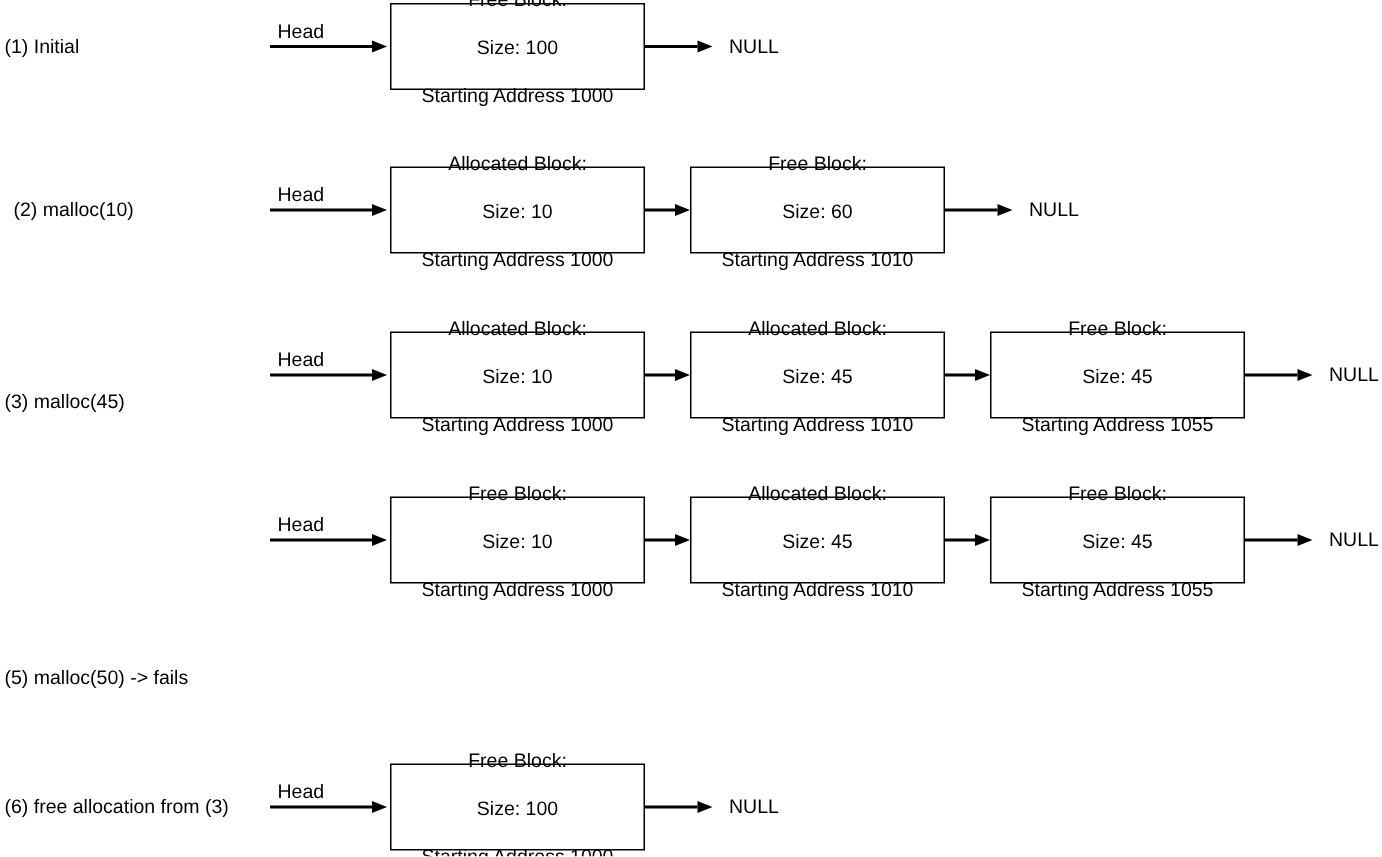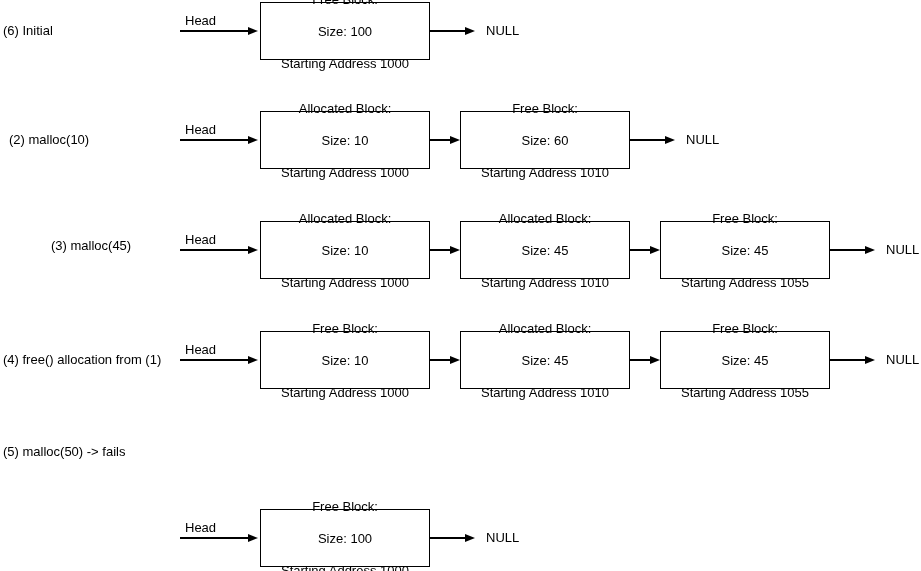--- a/index.html
+++ b/index.html
@@ -18,21 +18,21 @@
   .arrow::after{
     content:"";position:absolute;right:-10px;top:-3px;width:0;height:0;
     border-left:10px solid var(--stroke,#000);
     border-top:4px solid transparent;border-bottom:4px solid transparent;
   }
 </style>
 </head>
 <body>
 
 <div id="canvas" style="--stroke: #000000; --bg: #ffffff;">
-    <div class="lbl" style="left: 3px; top: 23px;">(6) Initial</div>
+    <div class="lbl" style="left: 3px; top: 23px;">(1) Initial</div>
     <div class="lbl" style="left: 185px; top: 13px;">Head</div>
     <div class="arrow" style="left: 180px; top: 30px; width: 68px;"></div>
     <div class="box" style="left: 260px; top: 2px; width: 170px; height: 58px;">
       <div>Free Block:</div>
       <div>Size: 100</div>
       <div>Starting Address 1000</div>
     </div>
     <div class="arrow" style="left: 430px; top: 30px; width: 35px;"></div>
     <div class="lbl" style="left: 486px; top: 23px;">NULL</div>
     <div class="lbl" style="left: 9px; top: 132px;">(2) malloc(10)</div>
@@ -44,21 +44,21 @@
       <div>Starting Address 1000</div>
     </div>
     <div class="arrow" style="left: 430px; top: 139px; width: 20px;"></div>
     <div class="box" style="left: 460px; top: 111px; width: 170px; height: 58px;">
       <div>Free Block:</div>
       <div>Size: 60</div>
       <div>Starting Address 1010</div>
     </div>
     <div class="arrow" style="left: 630px; top: 139px; width: 35px;"></div>
     <div class="lbl" style="left: 686px; top: 132px;">NULL</div>
-    <div class="lbl" style="left: 3px; top: 238px; margin-left: 48px;">(3) malloc(45)</div>
+    <div class="lbl" style="left: 3px; top: 260px;">(3) malloc(45)</div>
     <div class="lbl" style="left: 185px; top: 232px;">Head</div>
     <div class="arrow" style="left: 180px; top: 249px; width: 68px;"></div>
     <div class="box" style="left: 260px; top: 221px; width: 170px; height: 58px;">
       <div>Allocated Block:</div>
       <div>Size: 10</div>
       <div>Starting Address 1000</div>
     </div>
     <div class="arrow" style="left: 430px; top: 249px; width: 20px;"></div>
     <div class="box" style="left: 460px; top: 221px; width: 170px; height: 58px;">
       <div>Allocated Block:</div>
@@ -66,21 +66,20 @@
       <div>Starting Address 1010</div>
     </div>
     <div class="arrow" style="left: 630px; top: 249px; width: 20px;"></div>
     <div class="box" style="left: 660px; top: 221px; width: 170px; height: 58px;">
       <div>Free Block:</div>
       <div>Size: 45</div>
       <div>Starting Address 1055</div>
     </div>
     <div class="arrow" style="left: 830px; top: 249px; width: 35px;"></div>
     <div class="lbl" style="left: 886px; top: 242px;">NULL</div>
-    <div class="lbl" style="left: 3px; top: 352px;">(4) free() allocation from (1)</div>
     <div class="lbl" style="left: 185px; top: 342px;">Head</div>
     <div class="arrow" style="left: 180px; top: 359px; width: 68px;"></div>
     <div class="box" style="left: 260px; top: 331px; width: 170px; height: 58px;">
       <div>Free Block:</div>
       <div>Size: 10</div>
       <div>Starting Address 1000</div>
     </div>
     <div class="arrow" style="left: 430px; top: 359px; width: 20px;"></div>
     <div class="box" style="left: 460px; top: 331px; width: 170px; height: 58px;">
       <div>Allocated Block:</div>
@@ -89,20 +88,21 @@
     </div>
     <div class="arrow" style="left: 630px; top: 359px; width: 20px;"></div>
     <div class="box" style="left: 660px; top: 331px; width: 170px; height: 58px;">
       <div>Free Block:</div>
       <div>Size: 45</div>
       <div>Starting Address 1055</div>
     </div>
     <div class="arrow" style="left: 830px; top: 359px; width: 35px;"></div>
     <div class="lbl" style="left: 886px; top: 352px;">NULL</div>
     <div class="lbl" style="left: 3px; top: 444px;">(5) malloc(50) -&gt; fails</div>
+    <div class="lbl" style="left: 3px; top: 530px;">(6) free allocation from (3)</div>
     <div class="lbl" style="left: 185px; top: 520px;">Head</div>
     <div class="arrow" style="left: 180px; top: 537px; width: 68px;"></div>
     <div class="box" style="left: 260px; top: 509px; width: 170px; height: 58px;">
       <div>Free Block:</div>
       <div>Size: 100</div>
       <div>Starting Address 1000</div>
     </div>
     <div class="arrow" style="left: 430px; top: 537px; width: 35px;"></div>
     <div class="lbl" style="left: 486px; top: 530px;">NULL</div>
   </div>

